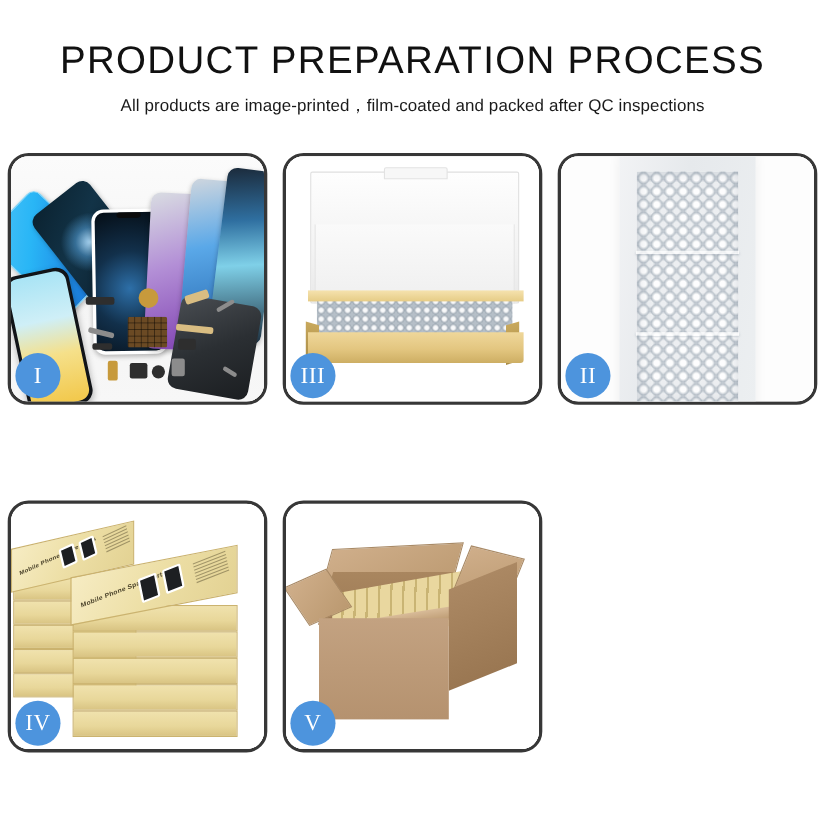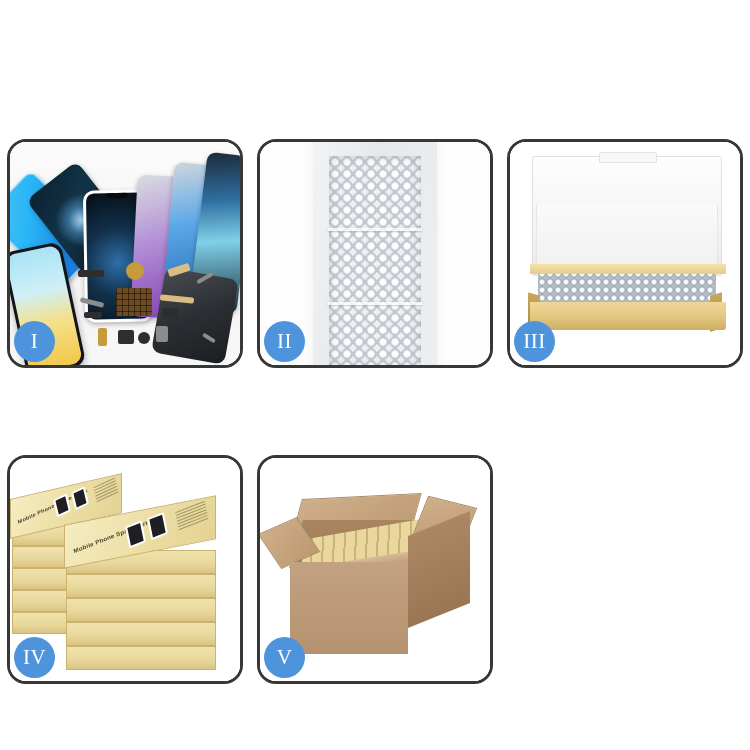--- a/index.html
+++ b/index.html
@@ -351,20 +351,24 @@
     position:absolute; left:10px; top:16px; width:206px; height:186px;
     background: linear-gradient(135deg, rgba(255,255,255,.0) 60%, rgba(230,238,240,.55) 100%);
     border-radius: 4px;
   }
 </style>
 </head>
 <body>
 
 <div class="page">
 
+  <div class="header">
+    <div class="title">PRODUCT PREPARATION PROCESS</div>
+    <div class="subtitle">All products are image-printed，film-coated and packed after QC inspections</div>
+  </div>
 
   <div class="grid">
 
     <div class="panel">
       <div class="stage">
         <div class="p1-bg"></div>
 
         <div class="phone-fan">
           <div class="fanphone fp1"></div>
           <div class="fanphone fp2"></div>
@@ -400,40 +404,40 @@
           <span class="pt grey" style="left:124px;top:16px; width:18px; height:4px; transform:rotate(-30deg);"></span>
           <span class="pt grey" style="left:130px;top:76px; width:14px; height:4px; transform:rotate(32deg);"></span>
         </div>
 
         <div class="badge">I</div>
       </div>
     </div>
 
     <div class="panel">
       <div class="stage">
-        <div class="p2-bg"></div>
-        <div class="bw-sheet"></div>
-        <div class="bw-core"></div>
-        <div class="bw-seam" style="top:86px;"></div>
-        <div class="bw-seam" style="top:160px;"></div>
-        <div class="badge">II</div>
-      </div>
-    </div>
-
-    <div class="panel">
-      <div class="stage">
         <div class="p3-bg"></div>
         <div class="p3-lid"></div>
         <div class="p3-inner"></div>
         <div class="p3-bubble"></div>
         <div class="p3-rim"></div>
         <div class="p3-side-l"></div>
         <div class="p3-side-r"></div>
         <div class="p3-front"></div>
         <div class="badge">III</div>
+      </div>
+    </div>
+
+    <div class="panel">
+      <div class="stage">
+        <div class="p2-bg"></div>
+        <div class="bw-sheet"></div>
+        <div class="bw-core"></div>
+        <div class="bw-seam" style="top:86px;"></div>
+        <div class="bw-seam" style="top:160px;"></div>
+        <div class="badge">II</div>
       </div>
     </div>
 
     <div class="panel">
       <div class="stage">
         <div class="p4-bg"></div>
 
         <div class="kbox" style="left:2px;  top:66px;  width:112px; height:22px;"></div>
         <div class="kbox" style="left:2px;  top:88px;  width:112px; height:22px;"></div>
         <div class="kbox" style="left:2px;  top:110px; width:112px; height:22px;"></div>

